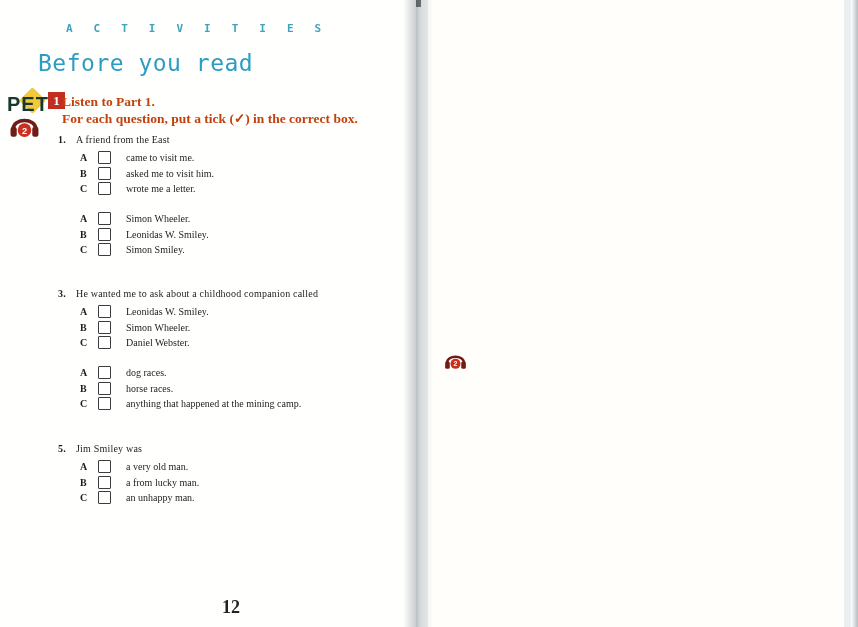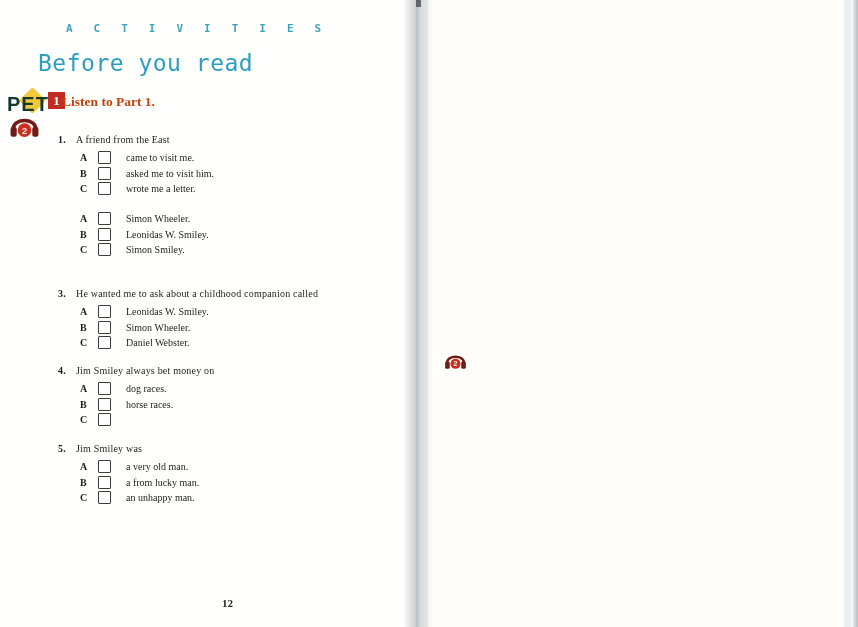--- a/index.html
+++ b/index.html
@@ -59,40 +59,41 @@
 
   .q { position:absolute; left:58px; width:340px; font-size:10px; color:#1d1d1d; }
   .q-head { margin-bottom:5px; letter-spacing:.2px; }
   .q-num { display:inline-block; width:18px; font-weight:bold; }
   .opt { display:flex; align-items:center; height:15.4px; }
   .opt-letter { display:inline-block; width:14px; margin-left:22px; font-weight:bold; }
   .checkbox {
     display:inline-block; width:13px; height:13px; margin:0 15px 0 4px;
     border:1.3px solid #3c3c3c; background:#fff; border-radius:1px;
   }
-  .pagenum { position:absolute; font-weight:bold; font-size:11px; color:#222; }
+  .pagenum { position:absolute; font-weight:bold; font-size:18px; color:#222; }
   .pagenum-left  { left:222px; top:597px; }
 
   .footnotes { position:absolute; left:483px; top:557px; width:320px; font-size:11.5px; line-height:15px; color:#222; }
 </style>
 </head>
 <body>
 
 <div class="page page-left">
   <div class="activities-header">ACTIVITIES</div>
   <div class="before-read">Before you read</div>
 
   <div class="pet-logo">
     <span class="pet-diamond"></span>
     <span class="pet-text">PET</span>
     <span class="pet-badge">1</span>
   </div>
 
   <div class="instructions">
     <div>Listen to Part 1.</div>
+    <div>For each question, put a tick (✓) in the correct box.</div>
   </div>
 
   <span class="headphones">
     <svg viewBox="0 0 30 26">
       <path d="M4 15 C4 4 26 4 26 15" fill="none" stroke="#6e1c15" stroke-width="3.4"></path>
       <rect x="1.5" y="13" width="6" height="9.5" rx="2" fill="#6e1c15"></rect>
       <rect x="22.5" y="13" width="6" height="9.5" rx="2" fill="#6e1c15"></rect>
       <circle cx="15" cy="16" r="6.6" fill="#cc2f1f"></circle>
       <text x="15" y="19.4" font-family="Liberation Sans, sans-serif" font-size="9" font-weight="bold" fill="#fff" text-anchor="middle">2</text>
     </svg>
@@ -152,36 +153,34 @@
         <span>Simon Wheeler.</span>
       </div>
     <div class="opt">
         <span class="opt-letter">C</span>
         <span class="checkbox"></span>
         <span>Daniel Webster.</span>
       </div>
   </div>
 
   <div class="q" style="top:365px">
-    <div class="q-head">
-      <span class="q-num">4.</span><span>Jim Smiley always bet money on</span>
-    </div>
     <div class="opt">
         <span class="opt-letter">A</span>
         <span class="checkbox"></span>
         <span>dog races.</span>
       </div>
     <div class="opt">
         <span class="opt-letter">B</span>
         <span class="checkbox"></span>
         <span>horse races.</span>
       </div>
     <div class="opt">
         <span class="opt-letter">C</span>
         <span class="checkbox"></span>
+        <span>anything that happened at the mining camp.</span>
       </div>
   </div>
 
   <div class="q" style="top:443px">
     <div class="q-head">
       <span class="q-num">5.</span><span>Jim Smiley was</span>
     </div>
     <div class="opt">
         <span class="opt-letter">A</span>
         <span class="checkbox"></span>

